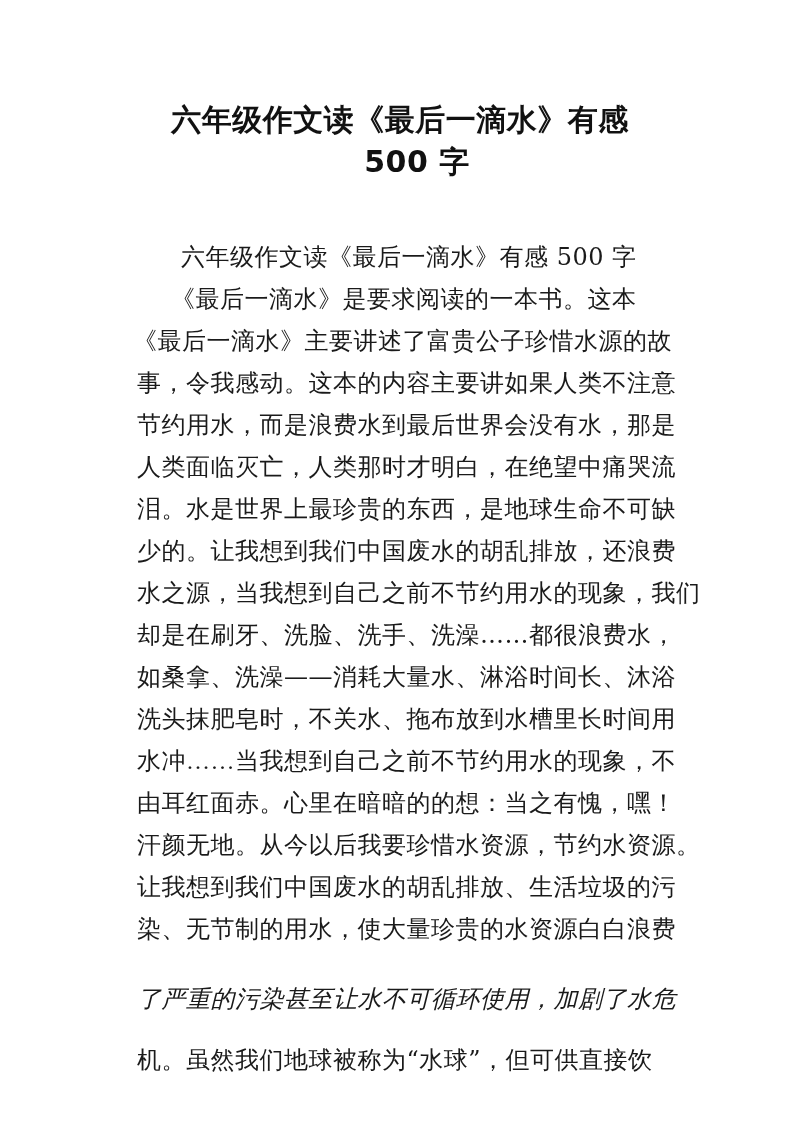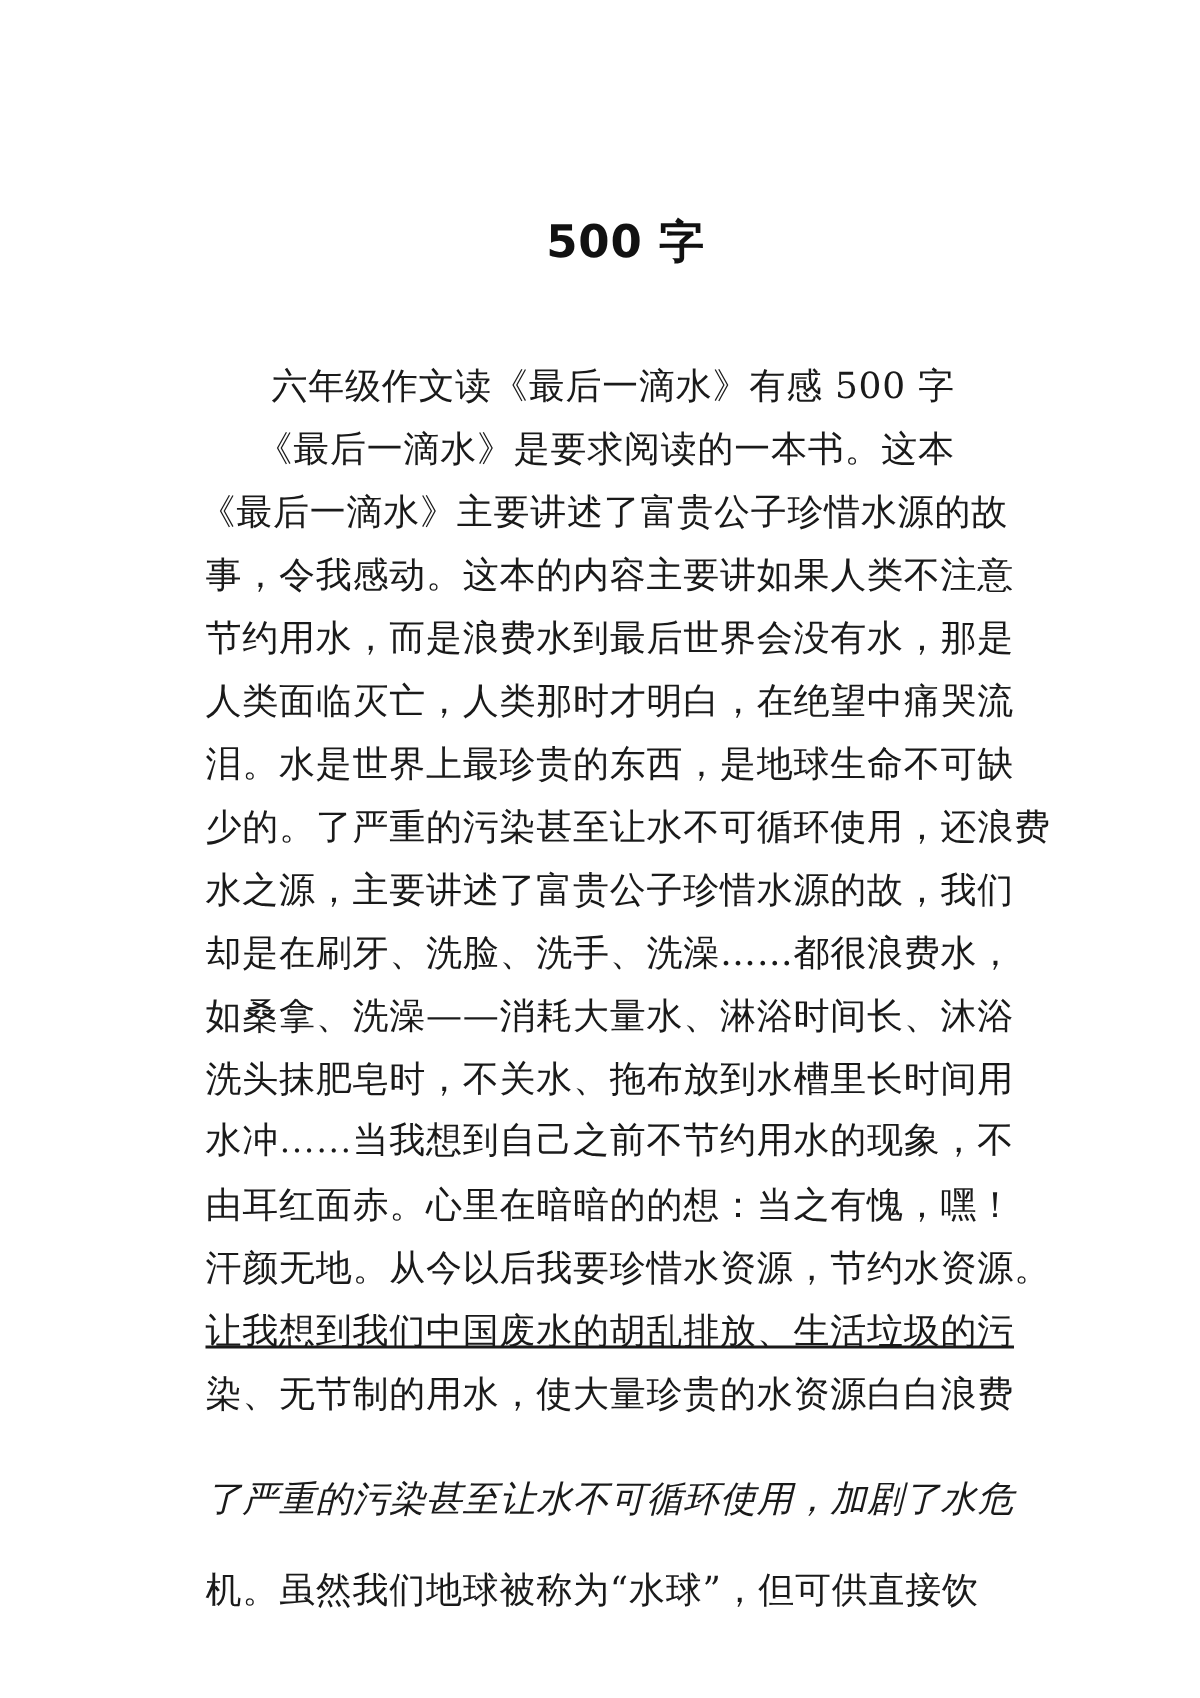--- a/index.html
+++ b/index.html
@@ -50,37 +50,38 @@
       line-height: 42px;
       white-space: nowrap;
       letter-spacing: 0.5px;
     }
   </style>
 </head>
 <body>
 
 <div class="page">
 
+  <div class="title title-line-1">六年级作文读《最后一滴水》有感</div>
   <div class="title title-line-2">500 字</div>
 
   <div class="body-text">
     <div class="line" style="top:0px; left:44px;">六年级作文读《最后一滴水》有感 500 字</div>
     <div class="line" style="top:42px; left:34px;text-align:right;">《最后一滴水》是要求阅读的一本书。这本</div>
     <div class="line" style="top:84px; left:-4px;">《最后一滴水》主要讲述了富贵公子珍惜水源的故</div>
     <div class="line" style="top:126px;">事，令我感动。这本的内容主要讲如果人类不注意</div>
     <div class="line" style="top:168px;">节约用水，而是浪费水到最后世界会没有水，那是</div>
     <div class="line" style="top:210px;">人类面临灭亡，人类那时才明白，在绝望中痛哭流</div>
     <div class="line" style="top:252px;">泪。水是世界上最珍贵的东西，是地球生命不可缺</div>
-    <div class="line" style="top:294px;">少的。了严重的污染甚至让水不可循环使用，还浪费</div>
-    <div class="line" style="top:336px;">水之源，主要讲述了富贵公子珍惜水源的故，我们</div>
+    <div class="line" style="top:294px;">少的。让我想到我们中国废水的胡乱排放，还浪费</div>
+    <div class="line" style="top:336px;">水之源，当我想到自己之前不节约用水的现象，我们</div>
     <div class="line" style="top:378px;text-align:center;">却是在刷牙、洗脸、洗手、洗澡……都很浪费水，</div>
     <div class="line" style="top:420px;">如桑拿、洗澡——消耗大量水、淋浴时间长、沐浴</div>
     <div class="line" style="top:462px;">洗头抹肥皂时，不关水、拖布放到水槽里长时间用</div>
     <div class="line" style="top:504px;font-family:Liberation Serif, serif;">水冲……当我想到自己之前不节约用水的现象，不</div>
     <div class="line" style="top:546px;">由耳红面赤。心里在暗暗的的想：当之有愧，嘿！</div>
     <div class="line" style="top:588px;">汗颜无地。从今以后我要珍惜水资源，节约水资源。</div>
-    <div class="line" style="top:630px;text-decoration:underline;">让我想到我们中国废水的胡乱排放、生活垃圾的污</div>
+    <div class="line" style="top:630px;">让我想到我们中国废水的胡乱排放、生活垃圾的污</div>
     <div class="line" style="top:672px;">染、无节制的用水，使大量珍贵的水资源白白浪费</div>
     <div class="line" style="top:742px;font-style:italic;">了严重的污染甚至让水不可循环使用，加剧了水危</div>
     <div class="line" style="top:756px;margin-top:47px;">机。虽然我们地球被称为“水球”，但可供直接饮</div>
   </div>
 
 </div>
 
 </body></html>

